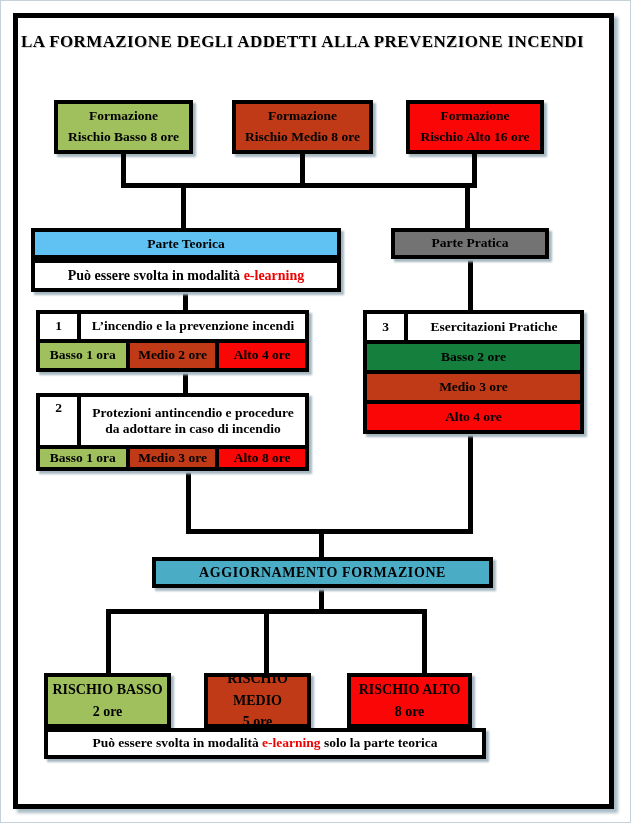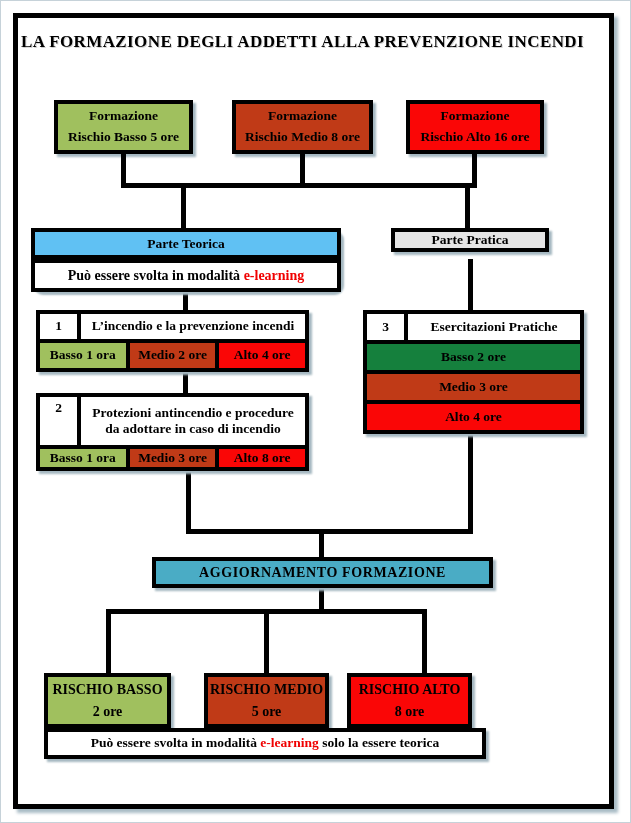--- a/index.html
+++ b/index.html
@@ -25,21 +25,21 @@
     text-shadow:1px 1px 0 rgba(0,0,0,.18);
   }
   .box{
     position:absolute;border:4px solid #000;
     display:flex;flex-direction:column;justify-content:center;align-items:center;
     text-align:center;background:#fff;
     box-shadow:3px 3px 2px #a5b8c1;
     font-size:13.5px;line-height:1.55;
   }
   .stack{
-    position:absolute;box-shadow:3px 3px 2px #a5b8c1;border-radius:9px;
+    position:absolute;box-shadow:3px 3px 2px #a5b8c1;
   }
   .stack .srow{
     border:4px solid #000;display:flex;align-items:center;justify-content:center;
     text-align:center;font-size:13.5px;
   }
   .grid{
     position:absolute;background:#000;padding:4px;
     display:flex;flex-direction:column;gap:4px;
     box-shadow:3px 3px 2px #a5b8c1;font-size:13.5px;
   }
@@ -56,21 +56,21 @@
 </head>
 <body>
 
 <div id="root">
   <div class="frame"></div>
 
   <div class="title">LA FORMAZIONE DEGLI ADDETTI ALLA PREVENZIONE INCENDI</div>
 
   <div class="box" style="left: 53px; top: 99px; width: 139px; height: 54px; background: rgb(160, 192, 94);">
     <span class="tline">Formazione</span>
-    <span class="tline">Rischio Basso 5 ore</span>
+    <span class="tline">Rischio Basso 8 ore</span>
   </div>
   <div class="box" style="left: 231px; top: 99px; width: 141px; height: 54px; background: rgb(192, 58, 23);">
     <span class="tline">Formazione</span>
     <span class="tline">Rischio Medio 8 ore</span>
   </div>
   <div class="box" style="left: 405px; top: 99px; width: 138px; height: 54px; background: rgb(250, 6, 6);">
     <span class="tline">Formazione</span>
     <span class="tline">Rischio Alto 16 ore</span>
   </div>
 
@@ -95,21 +95,21 @@
 
   <div class="stack" style="left:30px;top:227px;width:310px;">
     <div class="srow" style="height: 31px; background: rgb(96, 193, 243);">
       <span>Parte Teorica</span>
     </div>
     <div class="srow" style="height:33px;background:#fff;font-size:14px;">
       <span><span>Può essere svolta in modalità </span><span class="red-text" style="color: rgb(240, 0, 0);">e-learning</span></span>
     </div>
   </div>
 
-  <div class="box" style="left: 390px; top: 227px; width: 158px; height: 24px; background: #e5e5e5;">
+  <div class="box" style="left: 390px; top: 227px; width: 158px; height: 31px; background: #737373;">
     <span>Parte Pratica</span>
   </div>
 
   <div class="grid" style="left:35px;top:309px;width:273px;height:62px;">
     <div class="grow" style="flex:1;">
       <div class="gcell numcell">
         <span>1</span>
       </div>
       <div class="gcell">
         <span>L’incendio e la prevenzione incendi</span>
@@ -177,25 +177,25 @@
   </div>
 
   <div class="box" style="left: 151px; top: 556px; width: 341px; height: 31px; font-size: 14px; letter-spacing: 0.6px; background: rgb(74, 172, 197);">
     <span>AGGIORNAMENTO FORMAZIONE</span>
   </div>
 
   <div class="box" style="left: 43px; top: 672px; width: 127px; height: 55px; font-size: 14px; background: rgb(160, 192, 94);">
     <span class="tline">RISCHIO BASSO</span>
     <span class="tline">2 ore</span>
   </div>
-  <div class="box" style="left: 203px; top: 672px; width: 125px; height: 55px; font-size: 14px; background: rgb(192, 58, 23);">
+  <div class="box" style="left: 203px; top: 672px; width: 107px; height: 55px; font-size: 14px; background: rgb(192, 58, 23);">
     <span class="tline">RISCHIO MEDIO</span>
     <span class="tline">5 ore</span>
   </div>
   <div class="box" style="left: 346px; top: 672px; width: 125px; height: 55px; font-size: 14px; background: rgb(250, 6, 6);">
     <span class="tline">RISCHIO ALTO</span>
     <span class="tline">8 ore</span>
   </div>
 
   <div class="box" style="left:43px;top:727px;width:442px;height:31px;background:#fff;font-size:13.5px;">
-    <span><span>Può essere svolta in modalità </span><span class="red-text" style="color: rgb(240, 0, 0);">e-learning</span><span> solo la essere teorica</span></span>
+    <span><span>Può essere svolta in modalità </span><span class="red-text" style="color: rgb(240, 0, 0);">e-learning</span><span> solo la parte teorica</span></span>
   </div>
 </div>
 
 </body></html>

